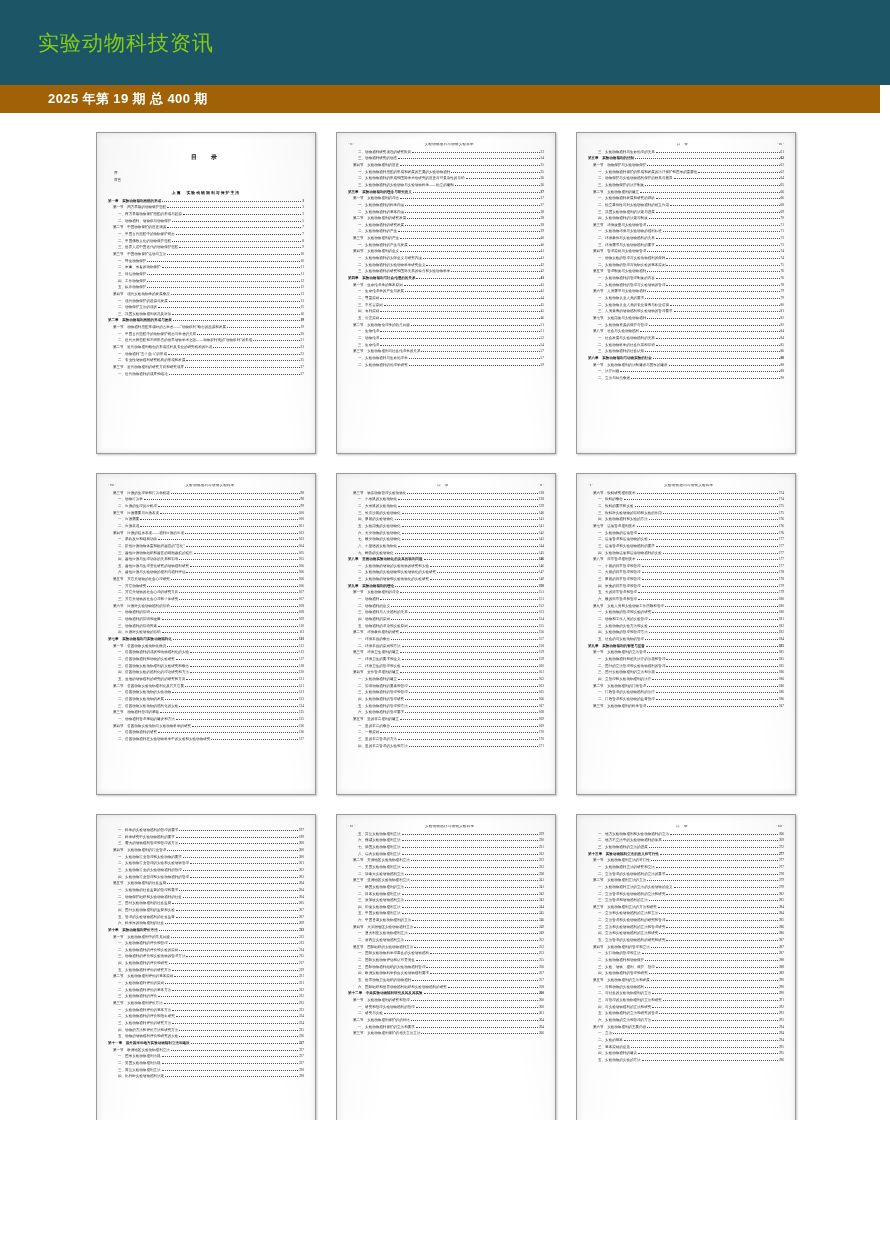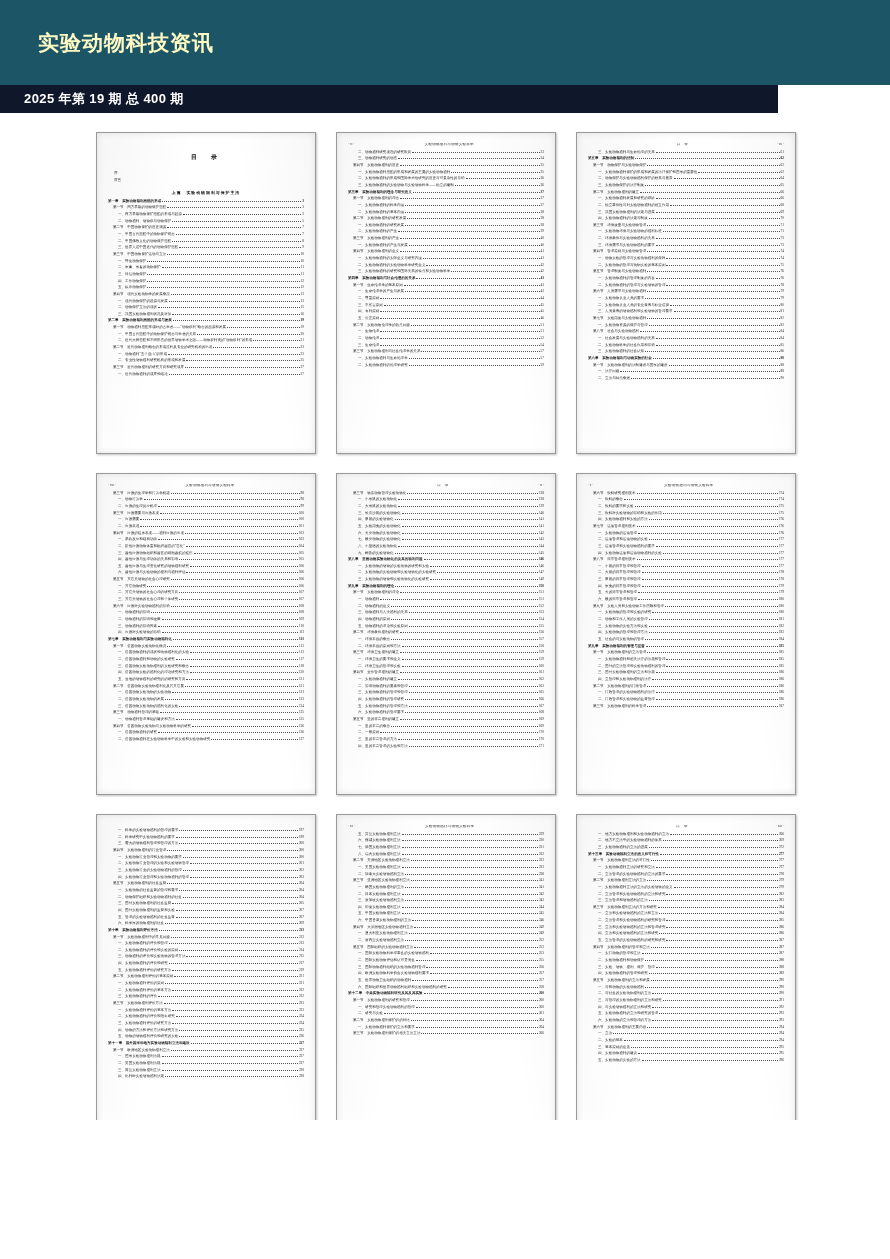--- a/index.html
+++ b/index.html
@@ -27,41 +27,41 @@
     width: 890px;
     height: 85px;
     background: #1b5566;
     display: flex;
     align-items: center;
     justify-content: space-between;
     box-sizing: border-box;
     padding: 0 30px 0 38px;
   }
   .header-title {
-    color: #fef9c3;
+    color: #84cc16;
     font-size: 21px;
-    font-weight: bold;
+    font-weight: normal;
     letter-spacing: 1px;
   }
   .header-date {
     color: #ffffff;
     font-size: 19px;
     letter-spacing: 0.5px;
     padding-right: 8px;
   }
   .subbar {
     position: absolute;
     left: 0; top: 85px;
-    width: 778px;
+    width: 880px;
     height: 28px;
-    background: #0f172a;
+    background: #a16207;
     display: flex;
     align-items: center;
     box-sizing: border-box;
-    padding-left: 24px;
+    padding-left: 48px;
   }
   .subbar-text {
     color: #ffffff;
     font-size: 13px;
     font-weight: bold;
     letter-spacing: 0.4px;
   }
   
   .grid {
     position: absolute;

